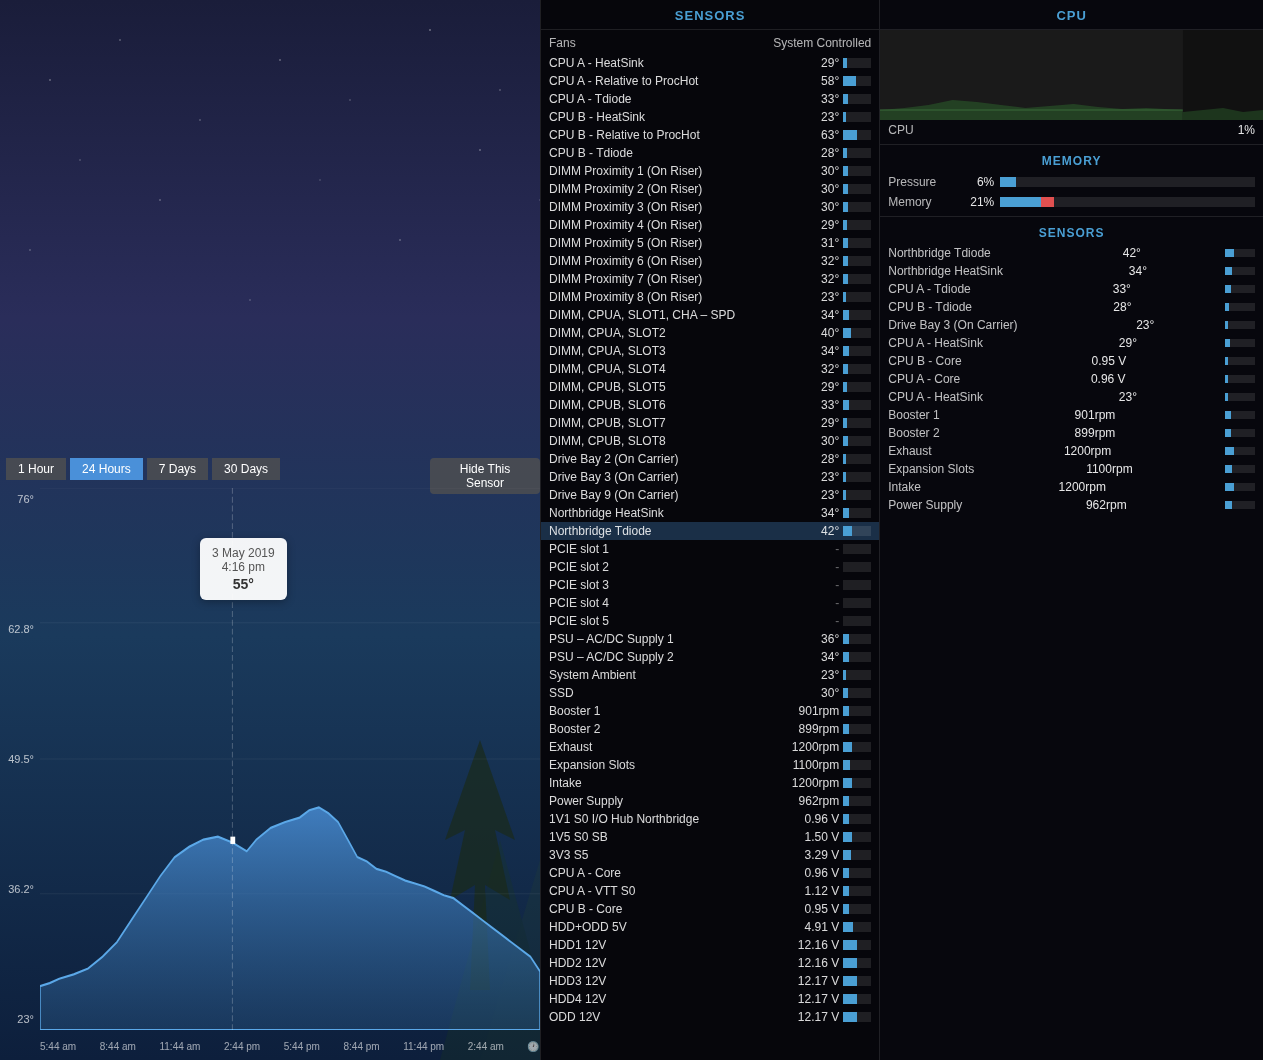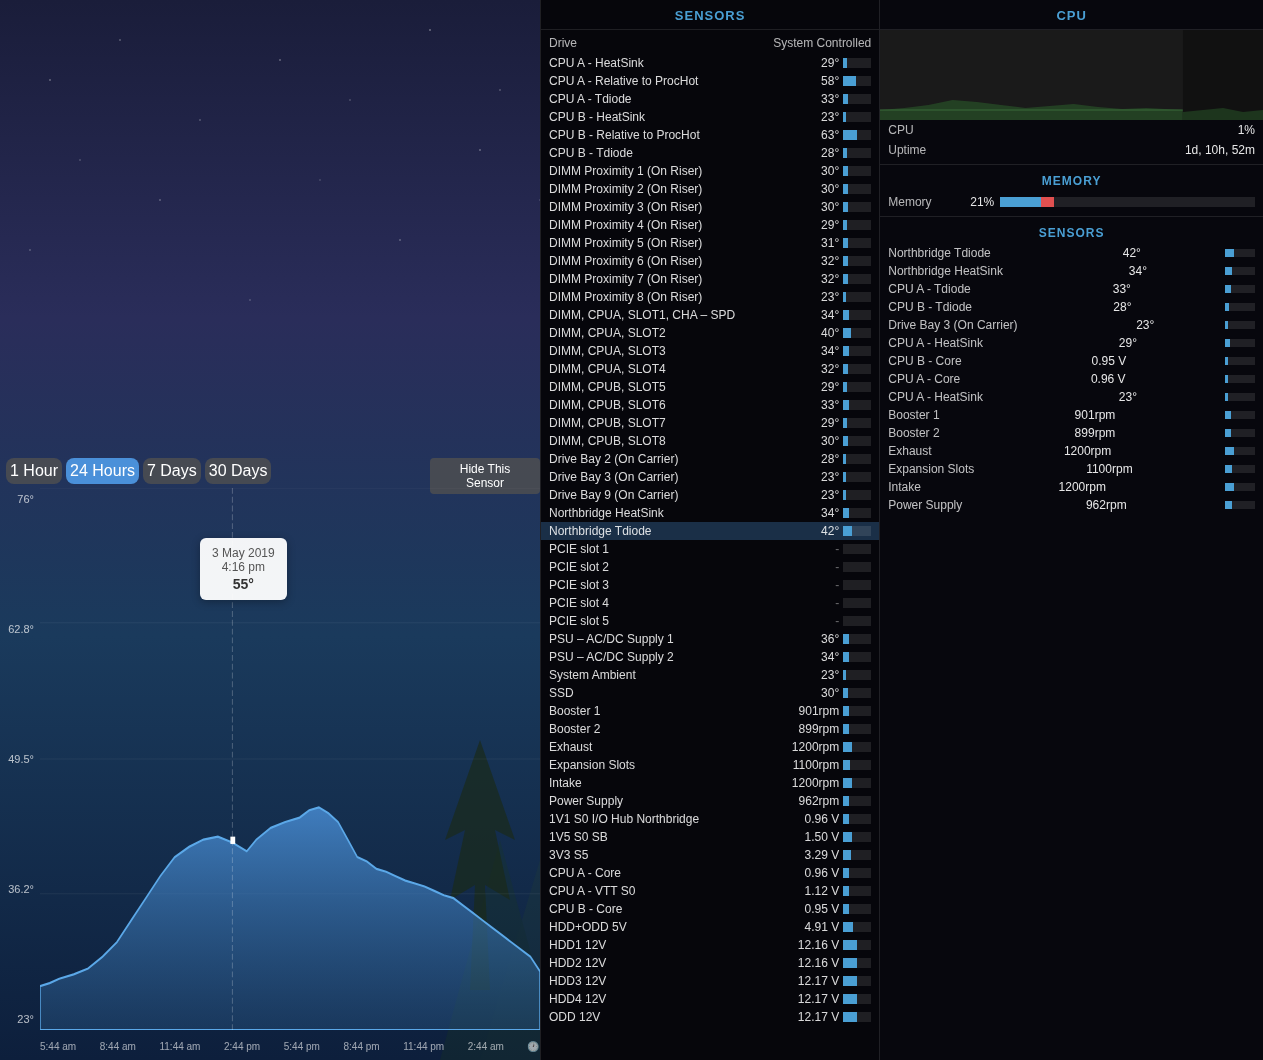--- a/index.html
+++ b/index.html
@@ -48,25 +48,25 @@
     .time-buttons {
       position: absolute;
       top: 458px;
       left: 6px;
       display: flex;
       gap: 4px;
       z-index: 10;
     }
 
     .time-btn {
-      padding: 4px 4px;
-      border-radius: 8px;
+      padding: 4px 12px;
+      border-radius: 0;
       border: none;
       cursor: pointer;
-      font-size: 16px;
+      font-size: 12px;
       color: #fff;
     }
 
     .time-btn.inactive {
       background: rgba(80,80,80,0.8);
     }
 
     .time-btn.active {
       background: #4a90d9;
     }
@@ -454,21 +454,21 @@
       <span class="x-label">2:44 am</span>
       <span class="x-label">🕐</span>
     </div>
   </div>
 </div>
 
 <div class="middle-panel">
   <div class="panel-title">SENSORS</div>
 
   <div class="section-header">
-    <span>Drive</span>
+    <span>Fans</span>
     <span>System Controlled</span>
   </div>
 
   <div id="sensor-list">
 
   <div class="sensor-row">
       <span class="sensor-name">CPU A - HeatSink</span>
       <span class="sensor-value">29°</span>
       <div class="sensor-bar-wrap">
         <div class="sensor-bar" style="width:15%"></div>
@@ -856,29 +856,32 @@
       </svg>
     </div>
   </div>
 
   <div class="right-stat-row">
     <span class="right-stat-label">CPU</span>
     <span class="right-stat-value">1%</span>
   </div>
 
 
-  <div class="right-stat-row">
-    <span class="right-stat-label">Uptime</span>
-    <span class="right-stat-value">1d, 10h, 52m</span>
-  </div>
 
   <hr class="divider">
 
   <div class="right-section-title">MEMORY</div>
 
+  <div class="right-bar-row">
+    <span class="right-bar-label">Pressure</span>
+    <span class="right-bar-pct">6%</span>
+    <div class="right-bar-track">
+      <div class="right-bar-fill memory-pressure" style="width:6%"></div>
+    </div>
+  </div>
 
   <div class="right-bar-row">
     <span class="right-bar-label">Memory</span>
     <span class="right-bar-pct">21%</span>
     <div class="right-bar-track">
       <div class="right-bar-fill memory-pressure" style="width:16%;display:inline-block;position:absolute;left:0"></div>
       <div class="right-bar-fill memory-used" style="width:5%;display:inline-block;position:absolute;left:16%"></div>
     </div>
   </div>
 

